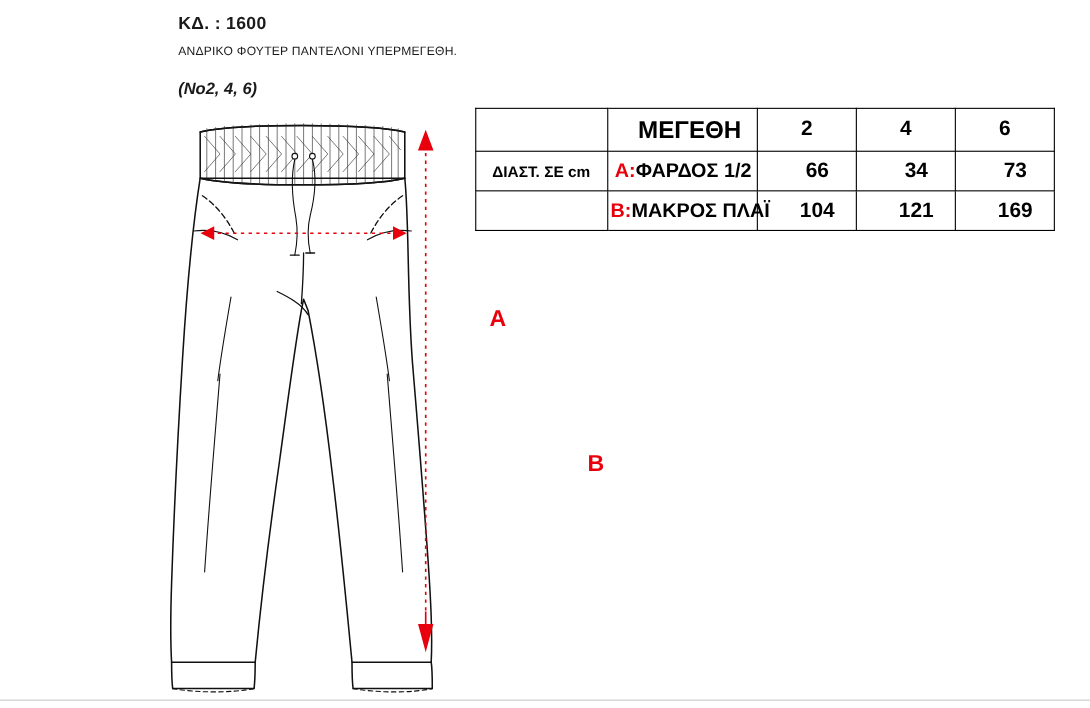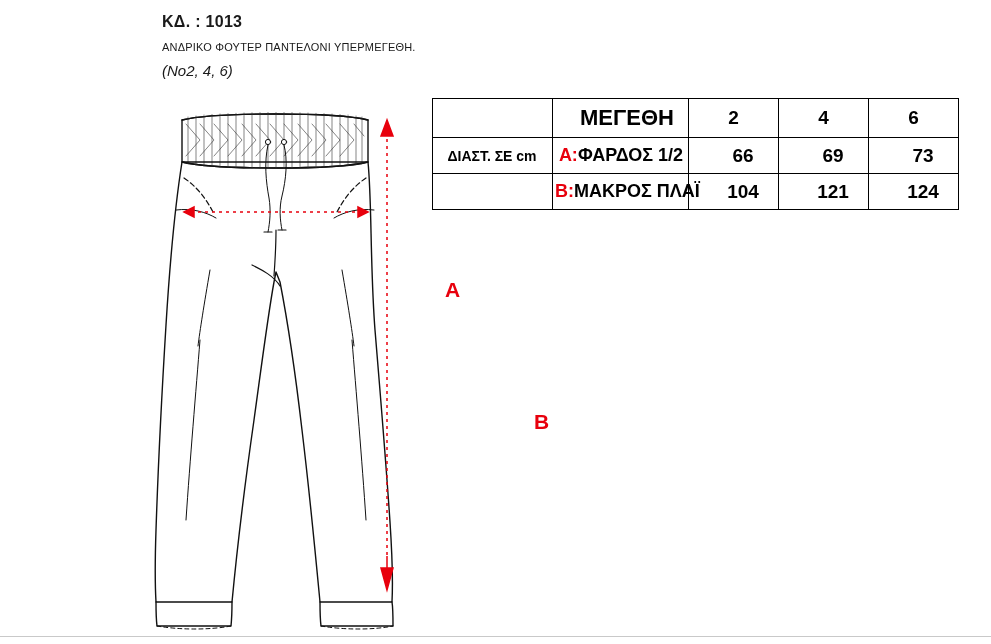--- a/index.html
+++ b/index.html
@@ -37,25 +37,25 @@
   }
   .desc-line {
     font-size: 11px;
     color: #1a1a1a;
     line-height: 22px;
     margin-top: 4px;
     letter-spacing: 0.2px;
   }
   .sizes-line {
     font-size: 15px;
-    font-weight: normal;
+    font-weight: bold;
     font-style: italic;
     color: #1a1a1a;
     line-height: 20px;
-    margin-top: 3px;
+    margin-top: 13px;
   }
   
   .table-wrap {
     position: absolute;
     left: 432px;
     top: 98px;
     width: 526px;
   }
   table.size-table {
     border-collapse: collapse;
@@ -148,21 +148,21 @@
     height: 1px;
     background: #c9c9c9;
   }
 </style>
 </head>
 <body>
 
 <div class="page">
 
   <div class="header">
-    <div class="code-line">ΚΔ. : 1013</div>
+    <div class="code-line">ΚΔ. : 1600</div>
     <div class="desc-line">ΑΝΔΡΙΚΟ ΦΟΥΤΕΡ ΠΑΝΤΕΛΟΝΙ ΥΠΕΡΜΕΓΕΘΗ.</div>
     <div class="sizes-line">(Νο2, 4, 6)</div>
   </div>
 
   <div class="table-wrap">
     <table class="size-table">
       <colgroup>
         <col class="col-label">
           <col class="col-attr">
         <col class="col-val">
@@ -174,29 +174,29 @@
           <td class="corner"></td>
           <td class="megethi">ΜΕΓΕΘΗ</td>
           <td class="hdr-num">2</td>
           <td class="hdr-num">4</td>
           <td class="hdr-num">6</td>
         </tr>
         <tr>
           <td class="diast">ΔΙΑΣΤ. ΣΕ cm</td>
           <td class="attr"><span class="mark">A:</span><span class="name">ΦΑΡΔΟΣ 1/2</span></td>
           <td class="val">66</td>
-          <td class="val">69</td>
+          <td class="val">34</td>
           <td class="val">73</td>
         </tr>
         <tr>
           <td class="blank-bottom"></td>
           <td class="attr"><span class="mark">B:</span><span class="name">ΜΑΚΡΟΣ ΠΛΑΪ</span></td>
           <td class="val">104</td>
           <td class="val">121</td>
-          <td class="val">124</td>
+          <td class="val">169</td>
         </tr>
       </tbody>
     </table>
   </div>
 
   <div class="drawing">
     <svg width="320" height="545" viewBox="0 0 320 545">
       <g fill="none" stroke="#111" stroke-width="1.4" stroke-linejoin="round" stroke-linecap="round">
 
         <path d="M42,30 L42,72 C75,80 195,80 228,72 L228,30 C195,22 75,22 42,30 Z"></path>

